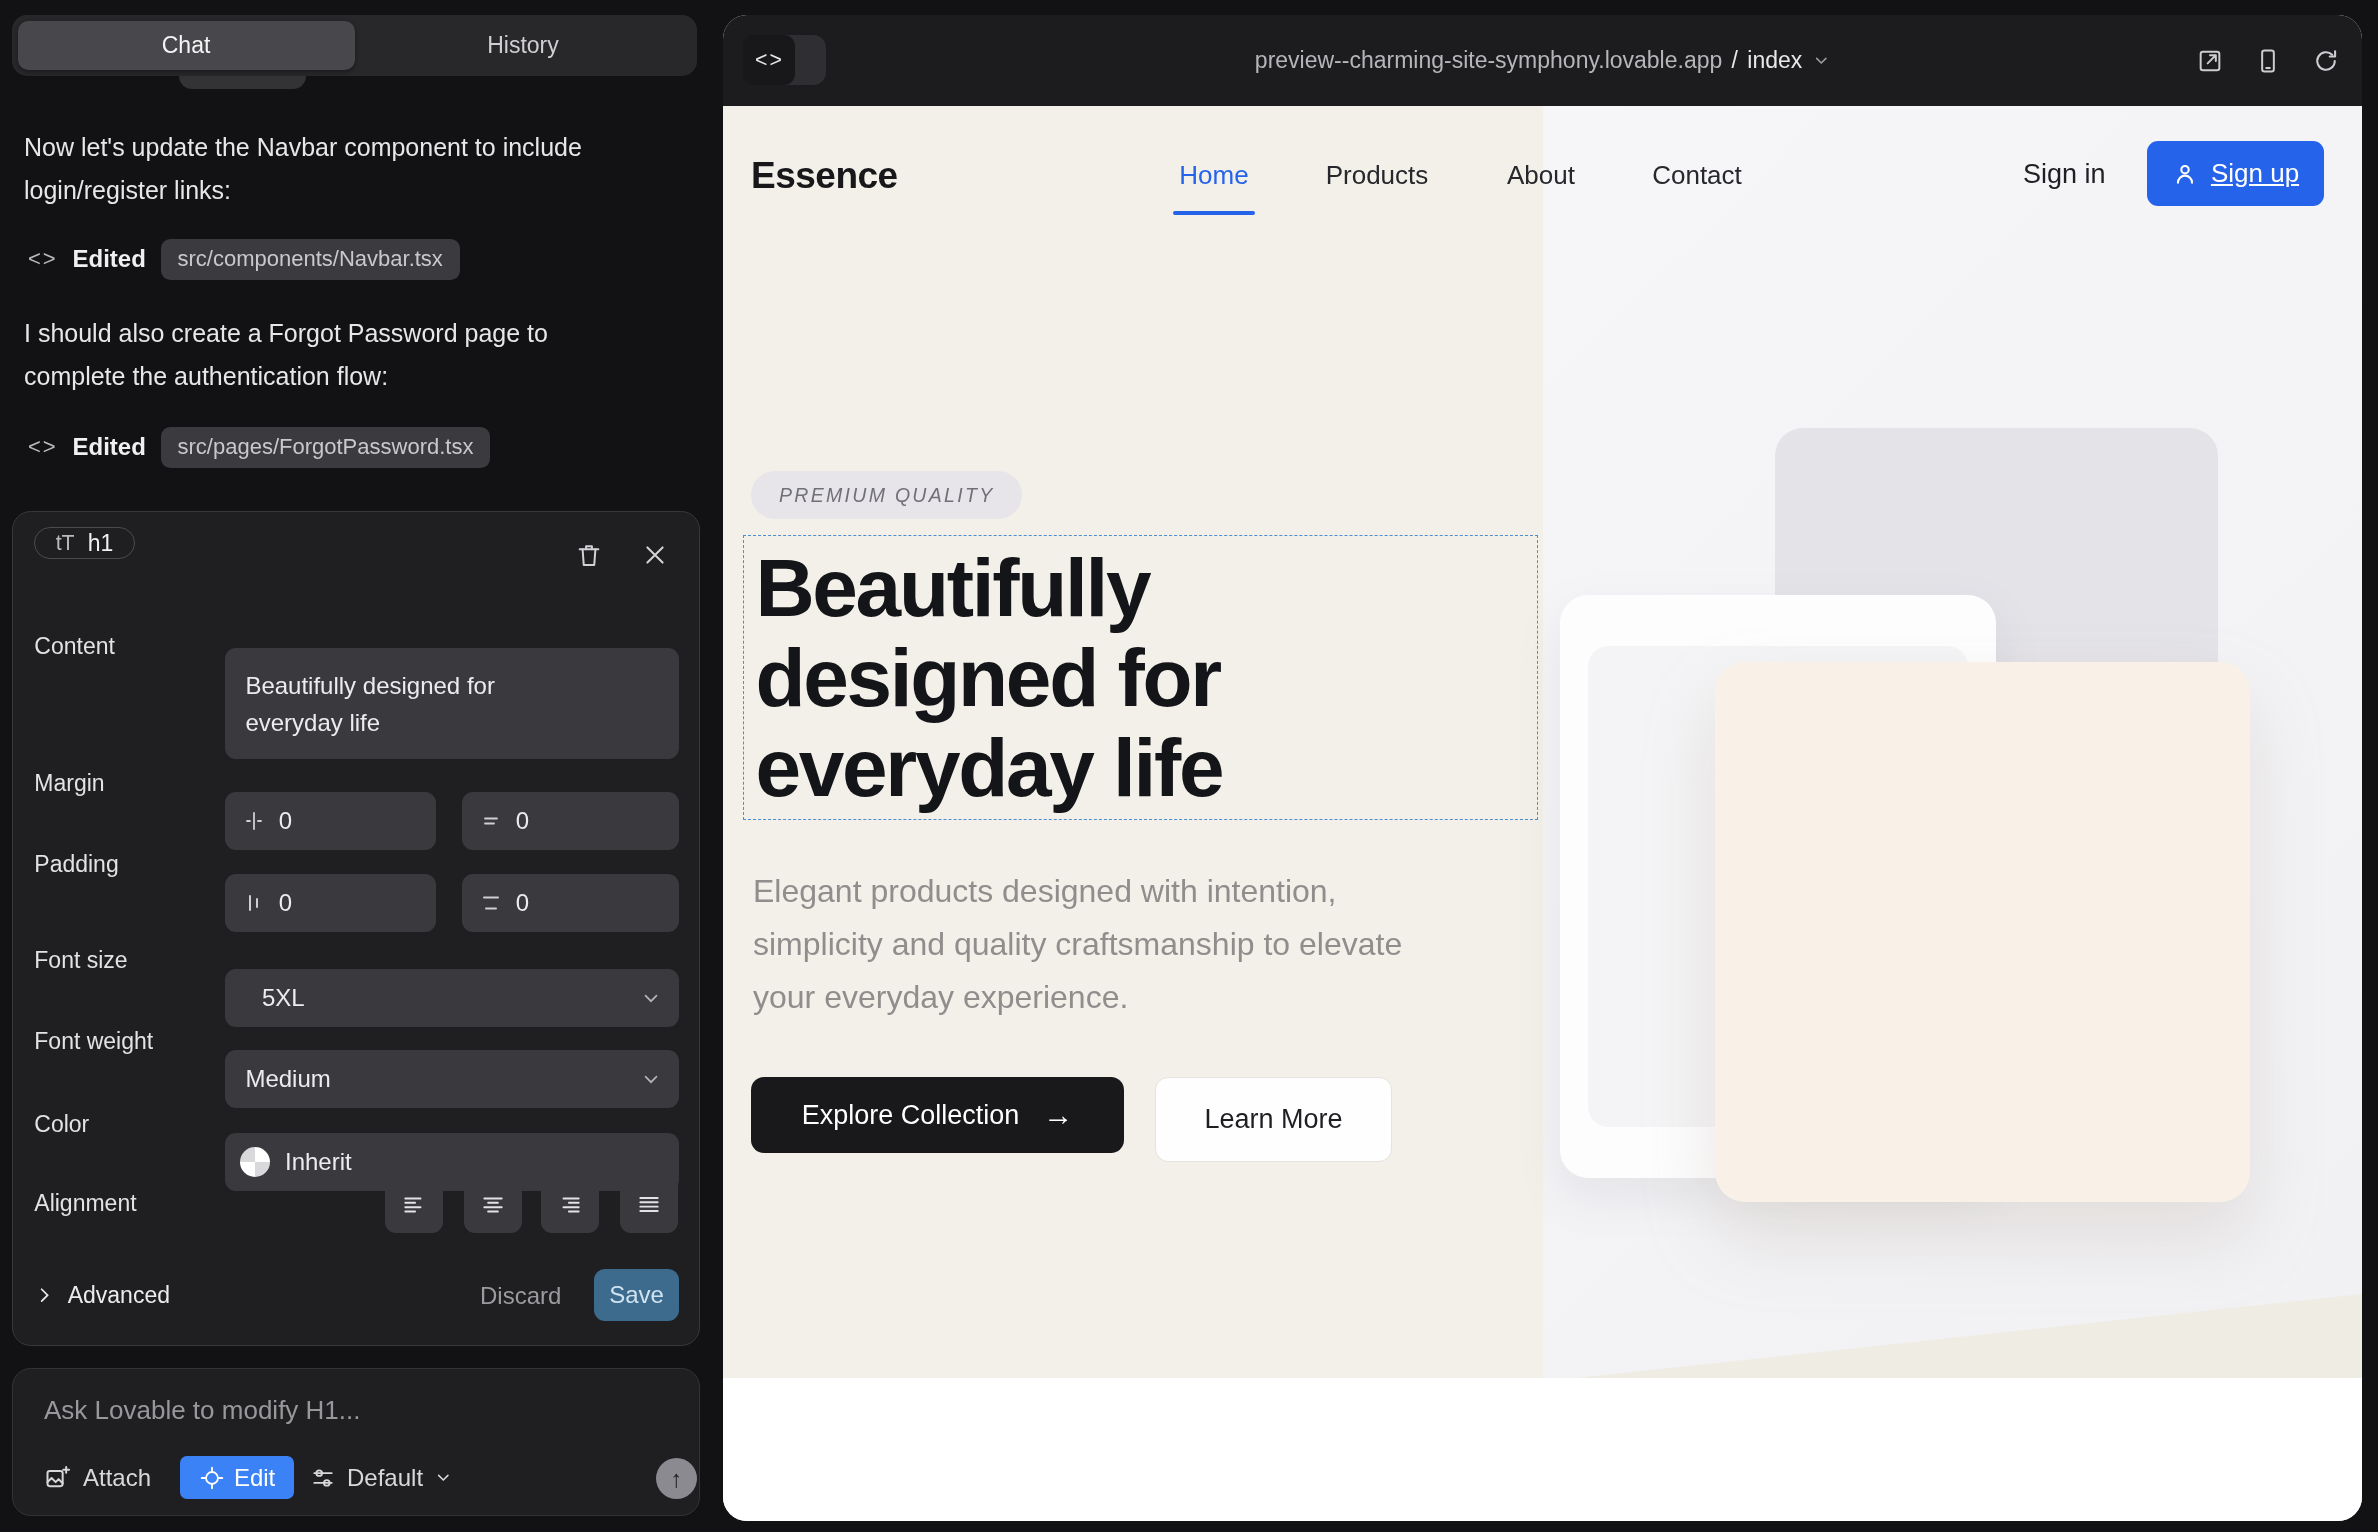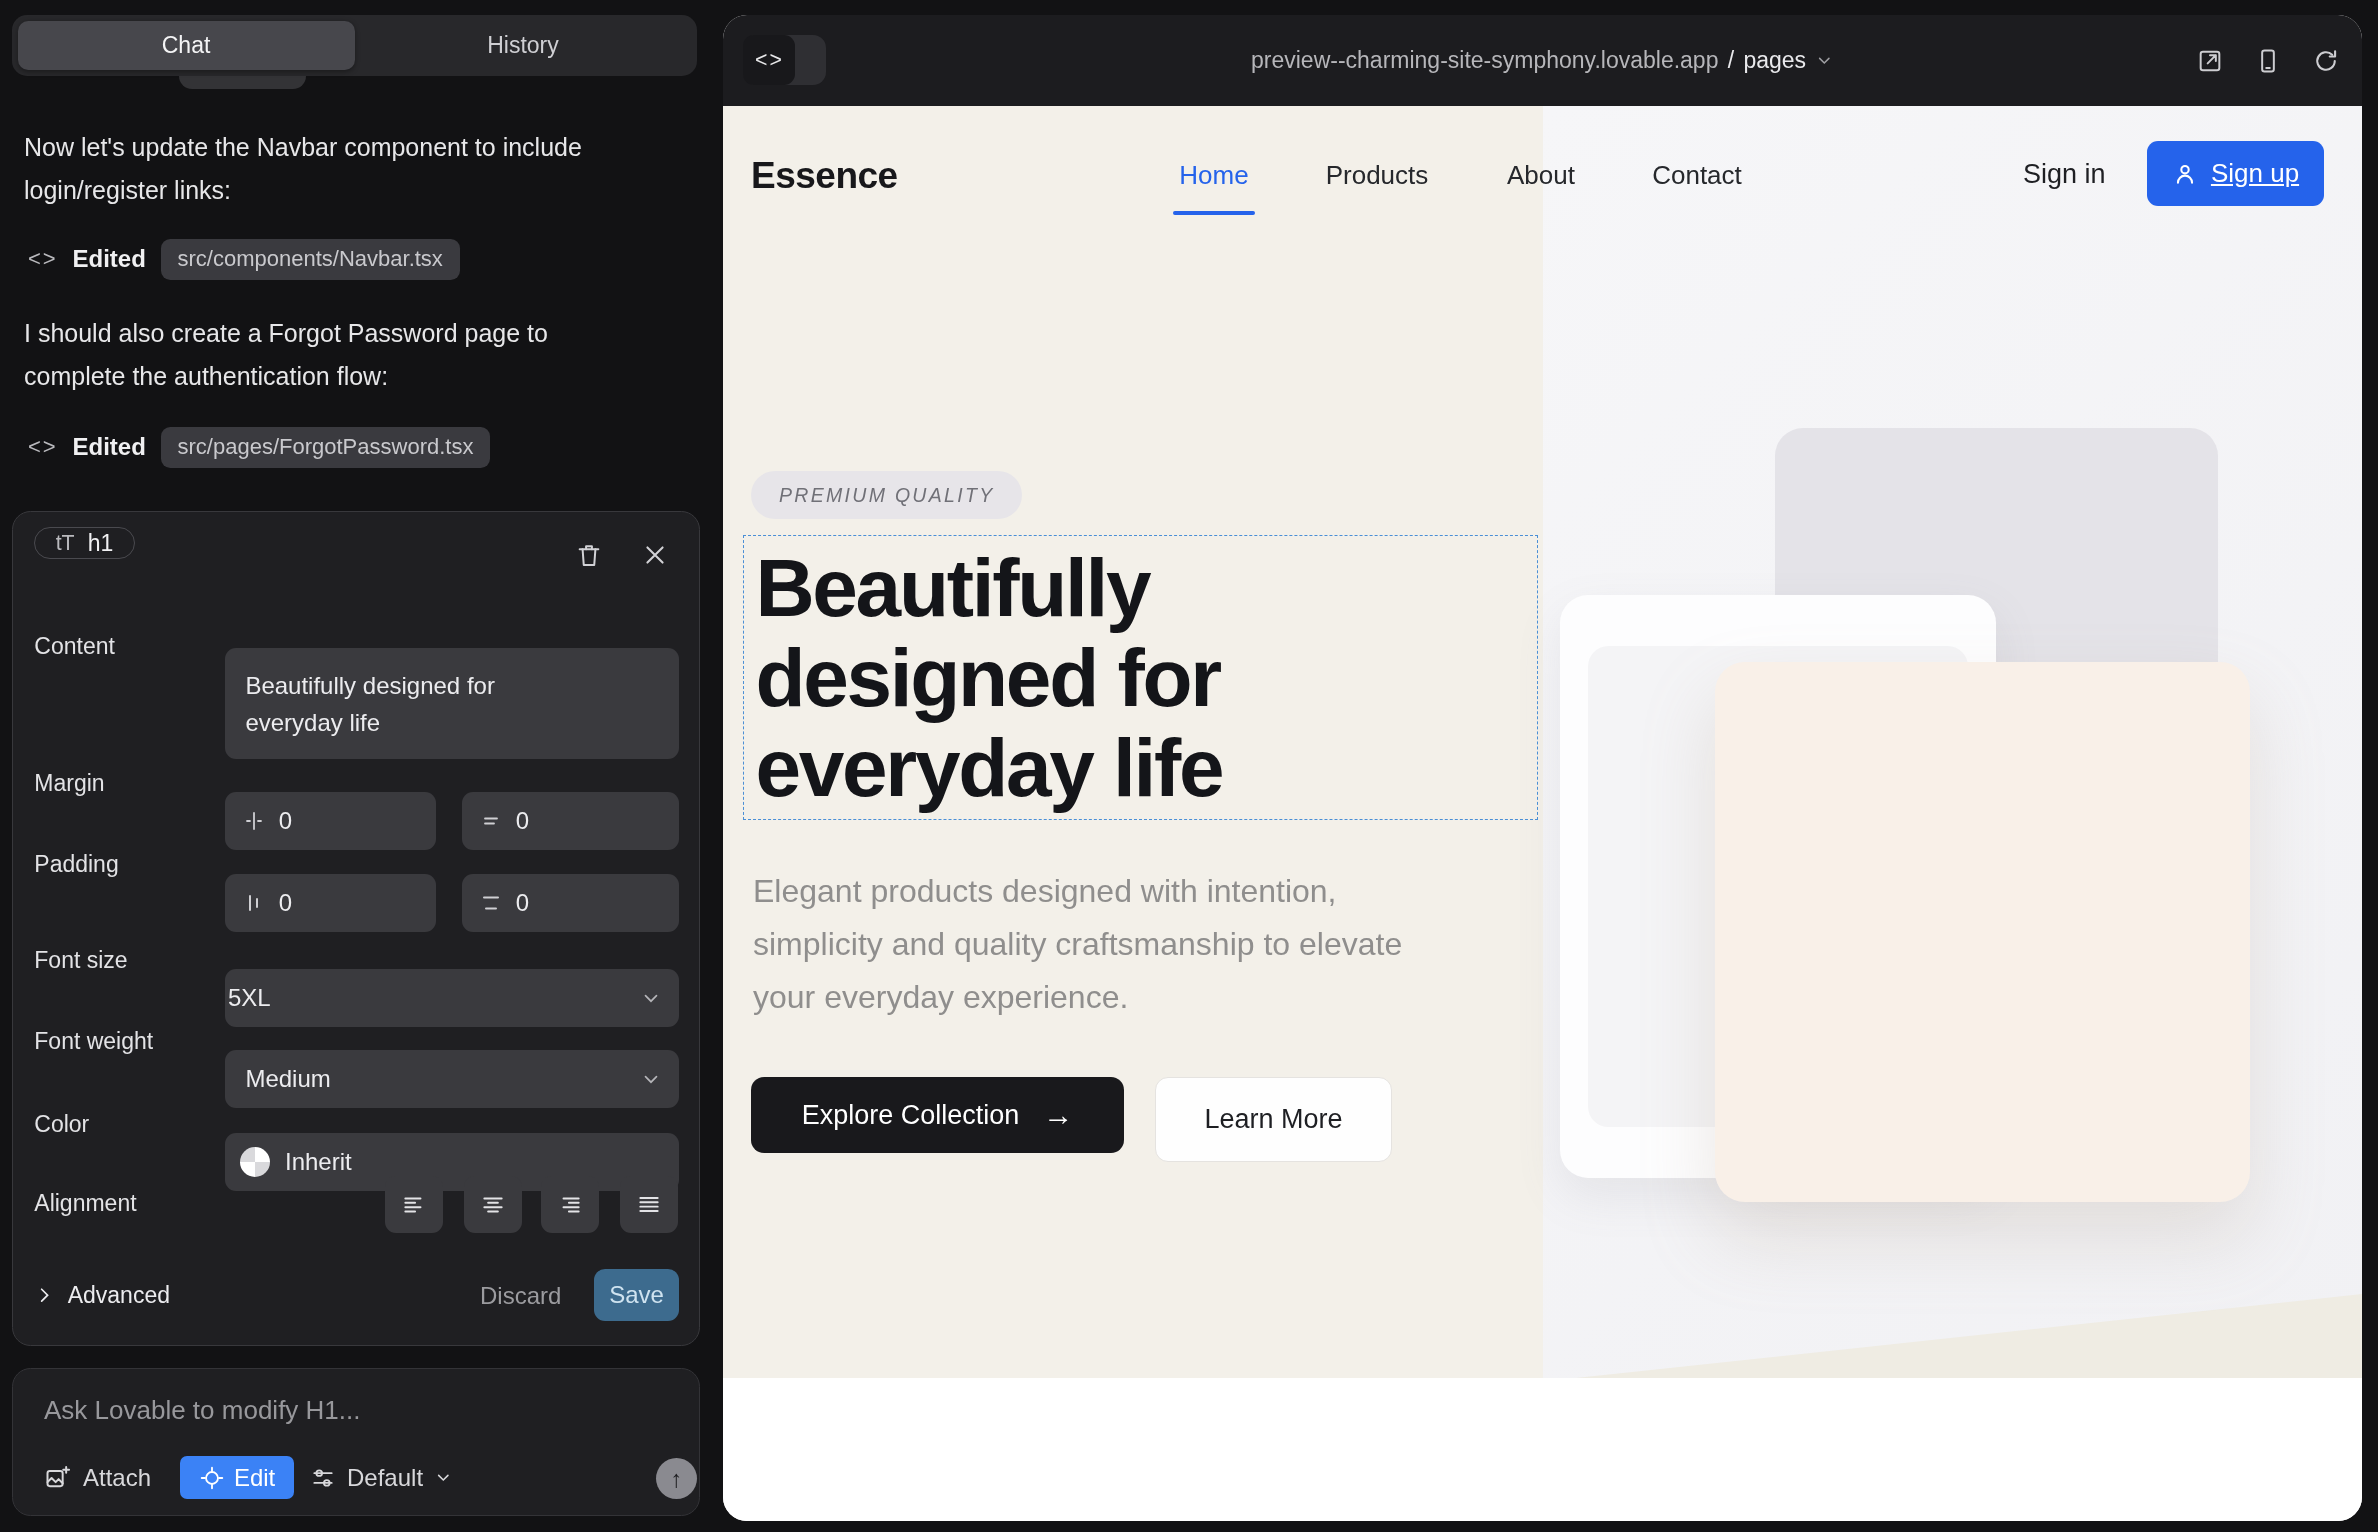--- a/index.html
+++ b/index.html
@@ -156,21 +156,21 @@
         <span>0</span>
       </div>
       <div class="abs field" style="left:449px;top:326px;width:217px;height:58px;">
         <svg class="ic" width="24" height="24" viewBox="0 0 24 24" fill="none" stroke="currentColor" stroke-width="2" stroke-linecap="round">
             <path d="M5 6.5h14M7 17.5h10"></path>
           </svg>
         <span>0</span>
       </div>
 
       <div class="abs fld-label" style="left:21.3px;top:435px;">Font size</div>
-      <div class="abs field" style="left:212px;top:421px;width:454px;height:58px;padding-left:3px;">
+      <div class="abs field" style="left:212px;top:421px;width:454px;height:58px;padding-left:37px;">
         <span>5XL</span>
         <svg class="select-chevron" width="22" height="22" viewBox="0 0 24 24" fill="none" stroke="currentColor" stroke-width="1.8" stroke-linecap="round">
             <path d="M6 9.5l6 6 6-6"></path>
           </svg>
       </div>
 
       <div class="abs fld-label" style="left:21.3px;top:516px;">Font weight</div>
       <div class="abs field" style="left:212px;top:502px;width:454px;height:58px;padding-left:20.4px;">
         <span>Medium</span>
         <svg class="select-chevron" width="22" height="22" viewBox="0 0 24 24" fill="none" stroke="currentColor" stroke-width="1.8" stroke-linecap="round">
@@ -255,21 +255,21 @@
       </div>
     </div>
   </div>
 
   <div class="abs preview">
 
     <div class="abs chrome">
       <div class="abs url-group">
         <span class="url-domain">preview--charming-site-symphony.lovable.app</span>
         <span class="url-page">/</span>
-        <span class="url-page">pages</span>
+        <span class="url-page">index</span>
         <svg width="18.6" height="18.6" viewBox="0 0 24 24" fill="none" stroke="#9d9da1" stroke-width="2" stroke-linecap="round">
             <path d="M6 9.5l6 6 6-6"></path>
           </svg>
       </div>
 
       <div class="abs code-toggle">
         <span class="inner">&lt;&gt;</span>
       </div>
 
       <div class="abs chrome-icons">

